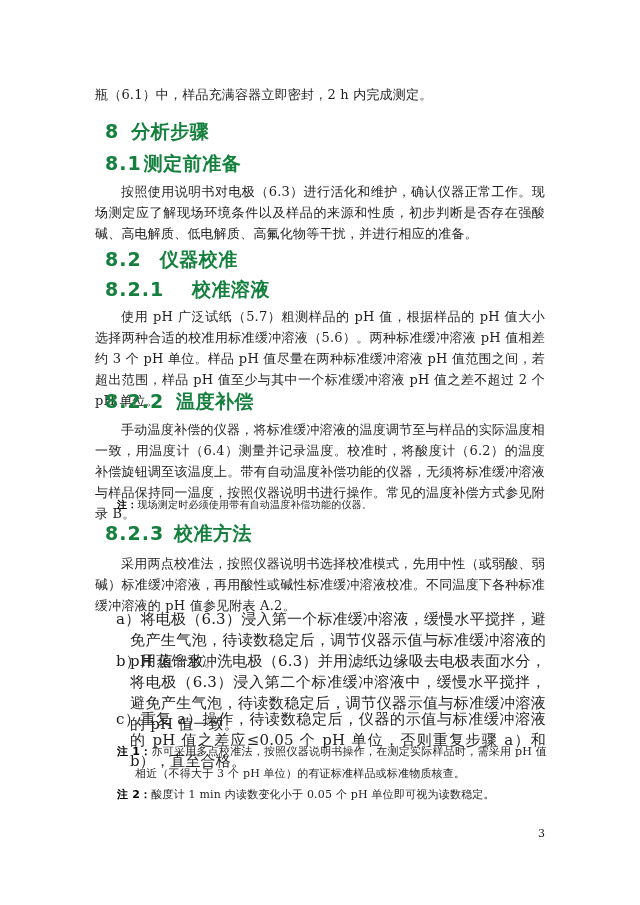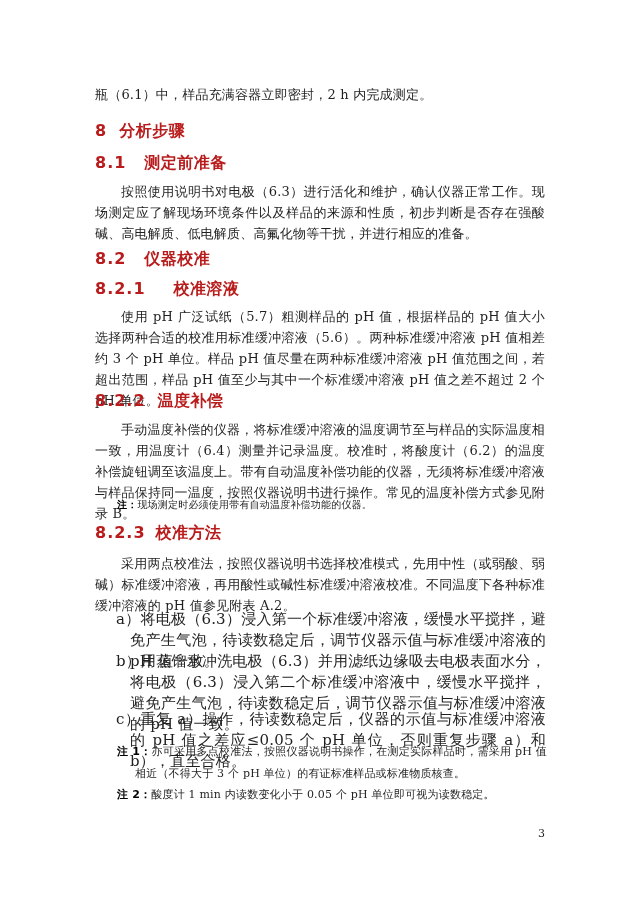--- a/index.html
+++ b/index.html
@@ -30,26 +30,26 @@
     line-height: 21px;
     white-space: nowrap;
     letter-spacing: 0.2px;
   }
   .para {
     left: 95px;
     width: 450px;
     text-indent: 26px;
   }
   .heading {
-    left: 95px;
+    left: 105px;
     font-family: "DejaVu Sans", "Liberation Sans", sans-serif;
     font-weight: bold;
-    font-size: 16px;
+    font-size: 19px;
     line-height: 18px;
-    color: #b91c1c;
+    color: #15803d;
     white-space: nowrap;
   }
   .heading .h-num { margin-right: 12px; letter-spacing: 1px; }
   .heading .h-title { letter-spacing: 0.5px; }
 
   .list-item {
     left: 116px;
     width: 430px;
     box-sizing: border-box;
     padding-left: 14px;
@@ -98,21 +98,21 @@
 
 <div class="page">
 
   <div class="abs single-line" style="left:95px; top:84px;">瓶（6.1）中，样品充满容器立即密封，2 h 内完成测定。</div>
 
   <div class="abs heading" style="top:122px">
     <span class="h-num">8</span><span class="h-title">分析步骤</span>
   </div>
 
   <div class="abs heading" style="top:154px">
-    <span class="h-num" style="margin-right:18px">8.1</span><span class="h-title">测定前准备</span>
+    <span class="h-num" style="margin-right:2px">8.1</span><span class="h-title">测定前准备</span>
   </div>
 
   <div class="abs body-text para" style="top:181px">按照使用说明书对电极（6.3）进行活化和维护，确认仪器正常工作。现场测定应了解现场环境条件以及样品的来源和性质，初步判断是否存在强酸碱、高电解质、低电解质、高氟化物等干扰，并进行相应的准备。</div>
 
   <div class="abs heading" style="top:250px">
     <span class="h-num" style="margin-right:18px">8.2</span><span class="h-title">仪器校准</span>
   </div>
 
   <div class="abs heading" style="top:280px">
     <span class="h-num" style="margin-right:28px">8.2.1</span><span class="h-title">校准溶液</span>

